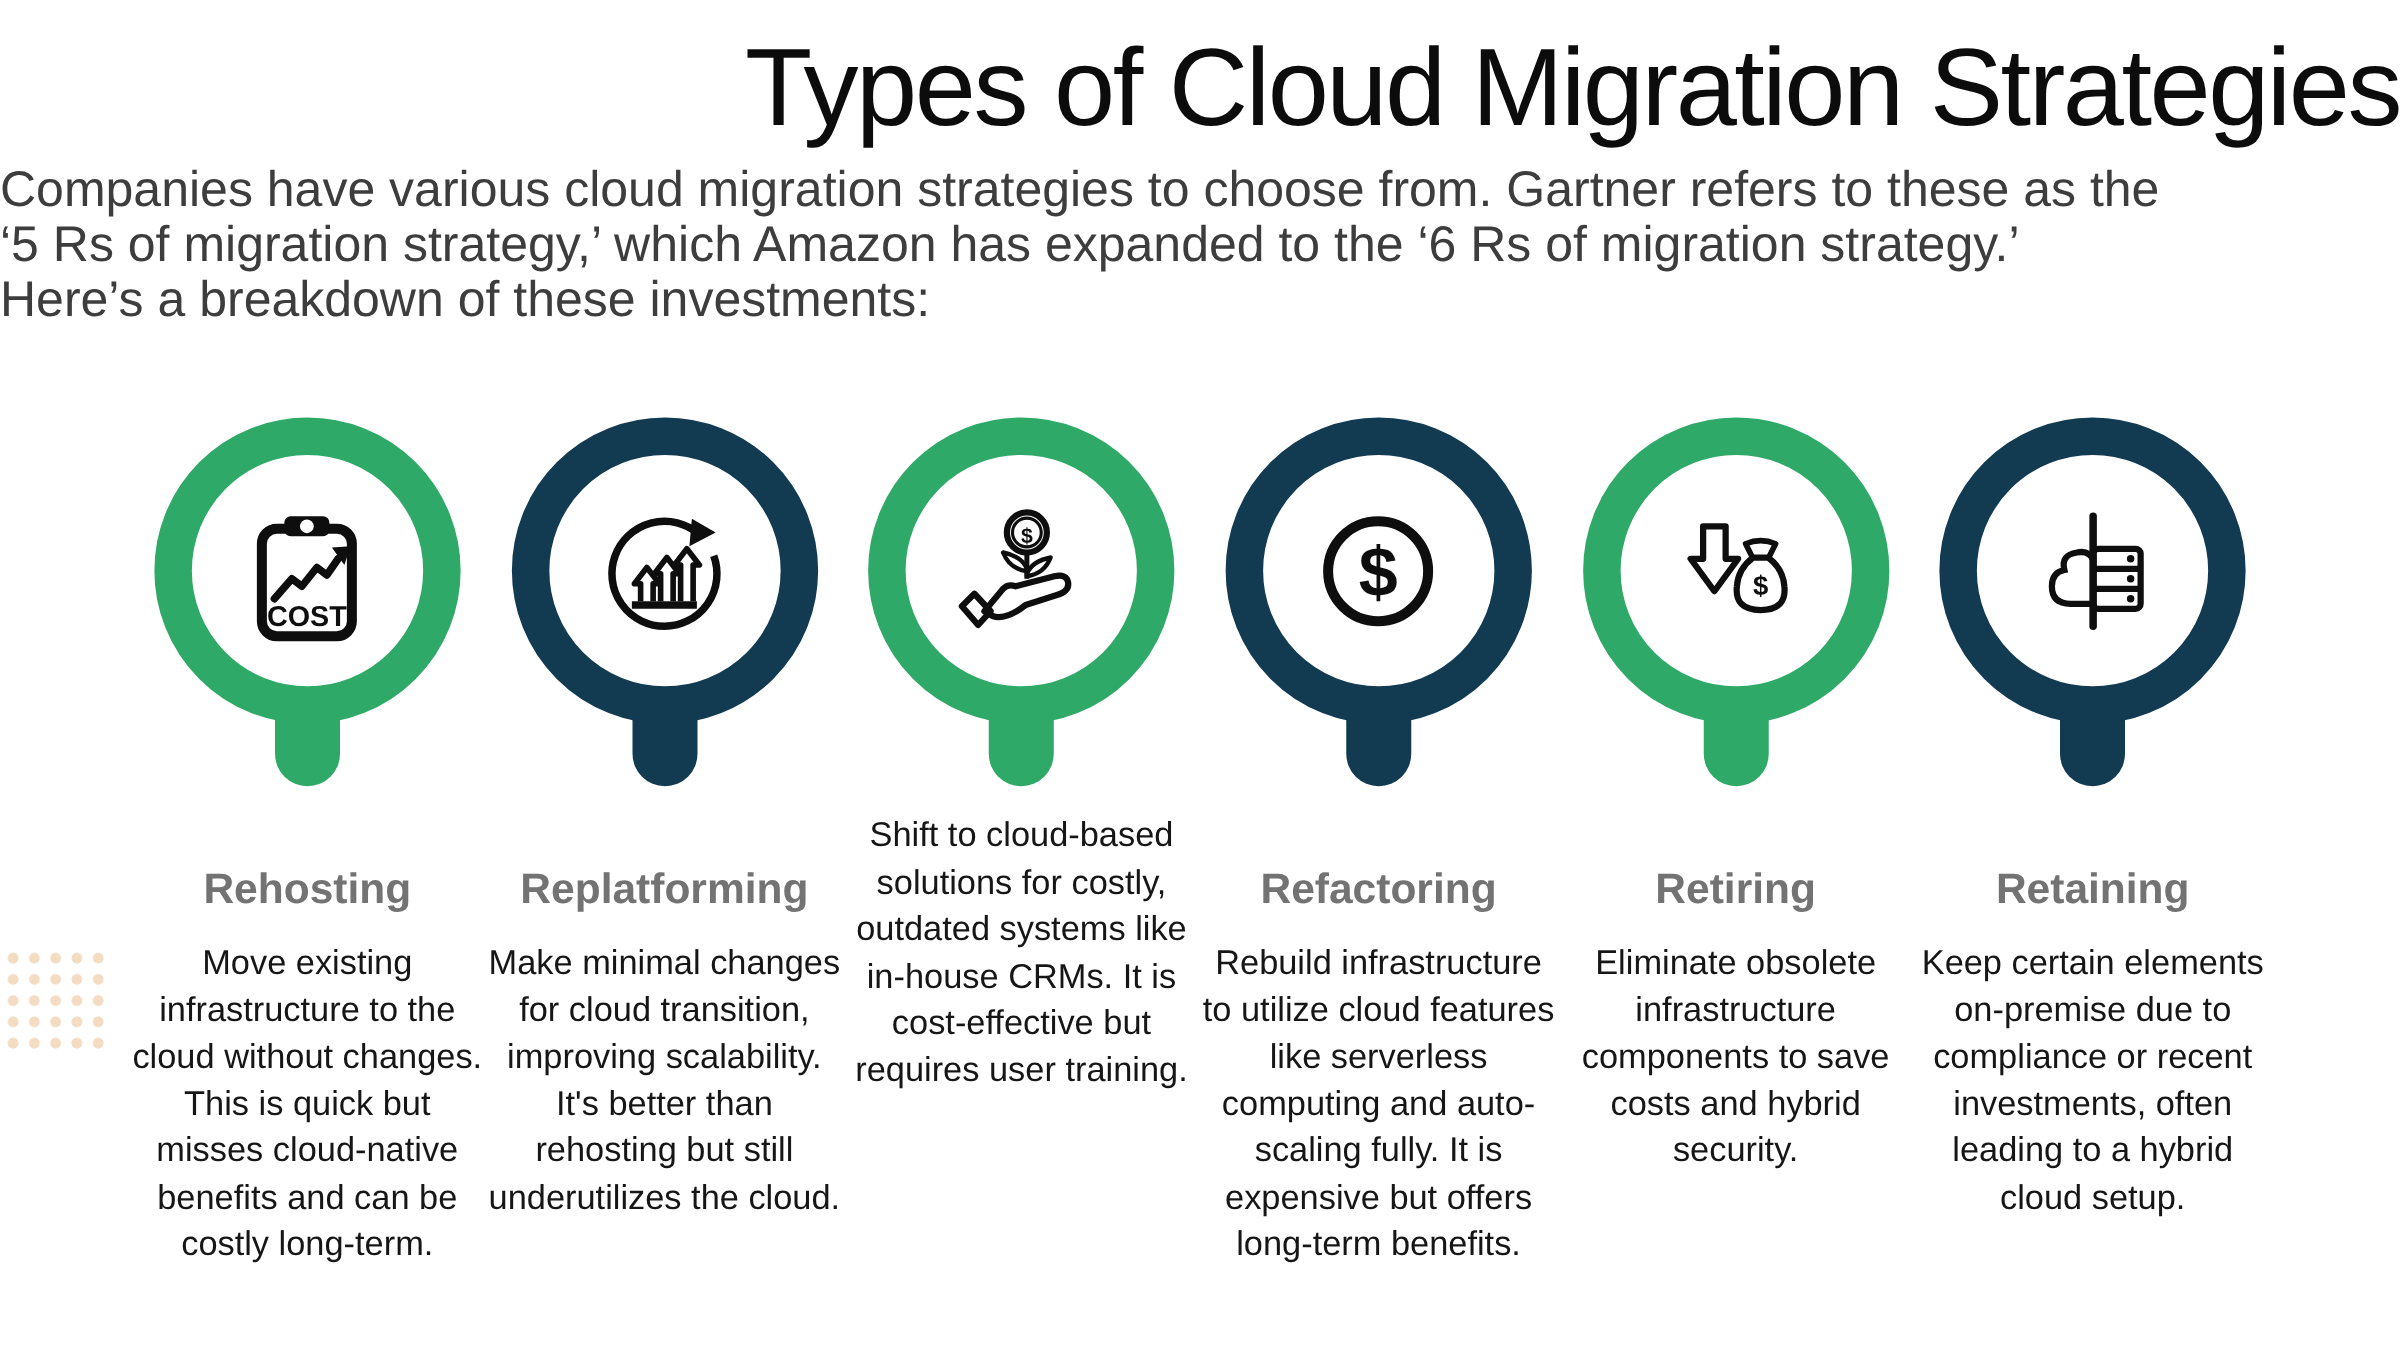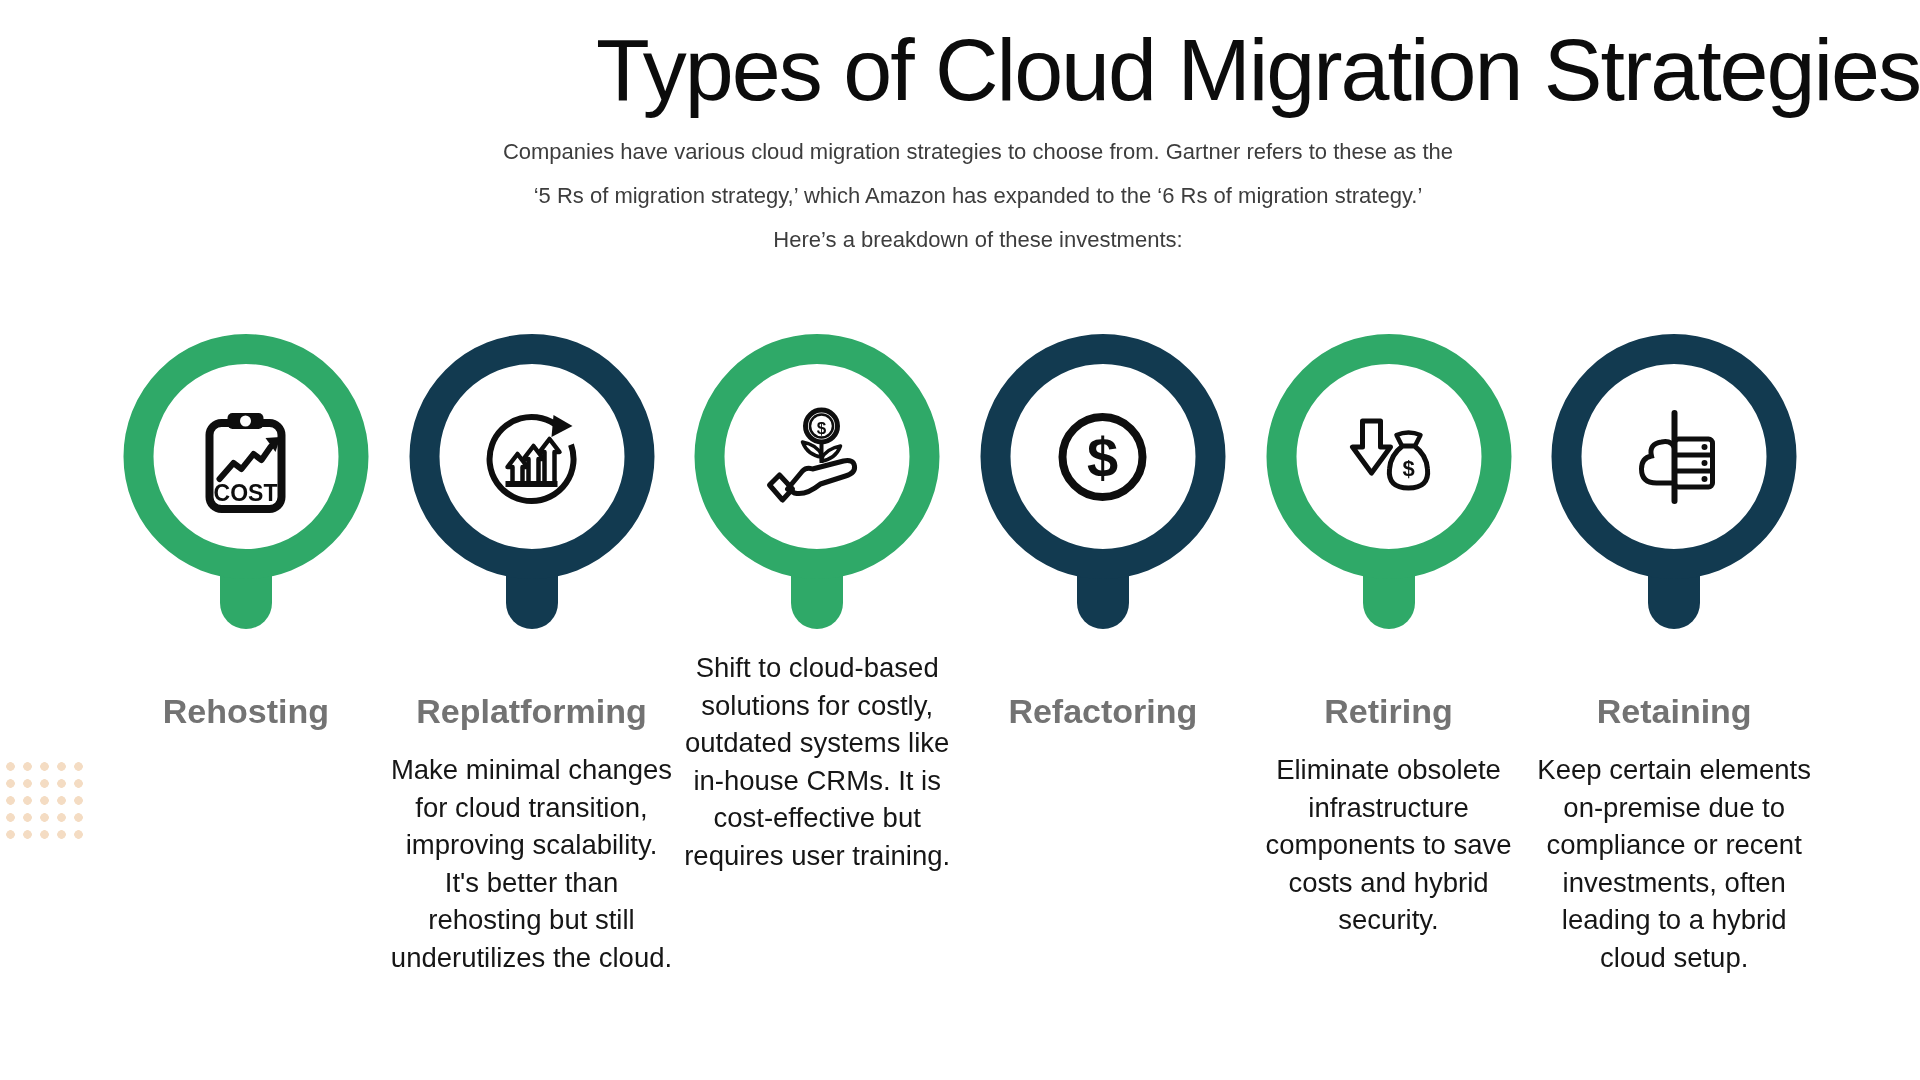--- a/index.html
+++ b/index.html
@@ -15,26 +15,25 @@
     margin-top:26px;
     text-align:right;
     font-size:88px;
     font-weight:500;
     letter-spacing:-2px;
     color:#0c0c0c;
     line-height:1.0;
   }
   .subtitle{
     margin-top:16px;
-    text-align:center;
-    font-size:22px;
+    text-align:left;
+    font-size:40px;
     line-height:44px;
     font-weight:400;
     color:#3d3d3d;
-    padding-left:36px;
   }
   .row{
     margin-top:72px;
     padding:0 103px;
     display:flex;
   }
   .col{
     flex:1 1 0;
     text-align:center;
     min-width:0;
@@ -118,20 +117,21 @@
           <rect class="icon-stroke" x="24" y="26" width="72" height="86" rx="12" stroke-width="8"></rect>
           <rect class="icon-fill" x="42" y="16" width="36" height="16" rx="5"></rect>
           <circle cx="60" cy="24" r="5.5" fill="#ffffff"></circle>
           <path class="icon-stroke" d="M34,82 L48,66 L56,72 L68,57 L76,63 L85,50" stroke-width="6" stroke-linecap="round" stroke-linejoin="round"></path>
           <polygon class="icon-fill" points="80,41 95,40 90,55"></polygon>
           <text x="60" y="104" text-anchor="middle" font-size="23">COST</text>
         </svg>
       </div>
     </div>
     <div class="strategy-name">Rehosting</div>
+    <p class="strategy-desc">Move existing infrastructure to the cloud without changes. This is quick but misses cloud-native benefits and can be costly long-term.</p>
   </div>
 
   <div class="col" data-color="navy">
     <div class="badge">
       <div class="stem"></div>
       <div class="ring">
         <svg width="120" height="120" viewBox="0 0 120 120">
           <path class="icon-stroke" d="M99.5,47.6 A42,42 0 1 1 87,29.8" stroke-width="6"></path>
           <polygon class="icon-fill" points="82,18 101,29 80,40"></polygon>
           <rect class="icon-fill" x="34" y="84" width="52" height="6"></rect>
@@ -168,20 +168,21 @@
     <div class="badge">
       <div class="stem"></div>
       <div class="ring">
         <svg width="120" height="120" viewBox="0 0 120 120">
           <circle class="icon-stroke" cx="60" cy="60" r="40" stroke-width="8"></circle>
           <text x="60" y="80" text-anchor="middle" font-size="56">$</text>
         </svg>
       </div>
     </div>
     <div class="strategy-name">Refactoring</div>
+    <p class="strategy-desc">Rebuild infrastructure to utilize cloud features like serverless computing and auto-scaling fully. It is expensive but offers long-term benefits.</p>
   </div>
 
   <div class="col" data-color="green">
     <div class="badge">
       <div class="stem"></div>
       <div class="ring">
         <svg width="120" height="120" viewBox="0 0 120 120">
           <path class="icon-stroke" d="M34,24 H52 V50 H62 L43,76 L24,50 H34 Z" stroke-width="5" stroke-linejoin="round"></path>
           <path class="icon-stroke" d="M73,48 L68,38 Q80,33 92,38 L87,48" stroke-width="4.5" stroke-linejoin="round"></path>
           <path class="icon-stroke" d="M74,49 Q62,58 61,72 Q59,91 80,91 Q101,91 99,72 Q98,58 86,49 Z" stroke-width="5" stroke-linejoin="round"></path>

